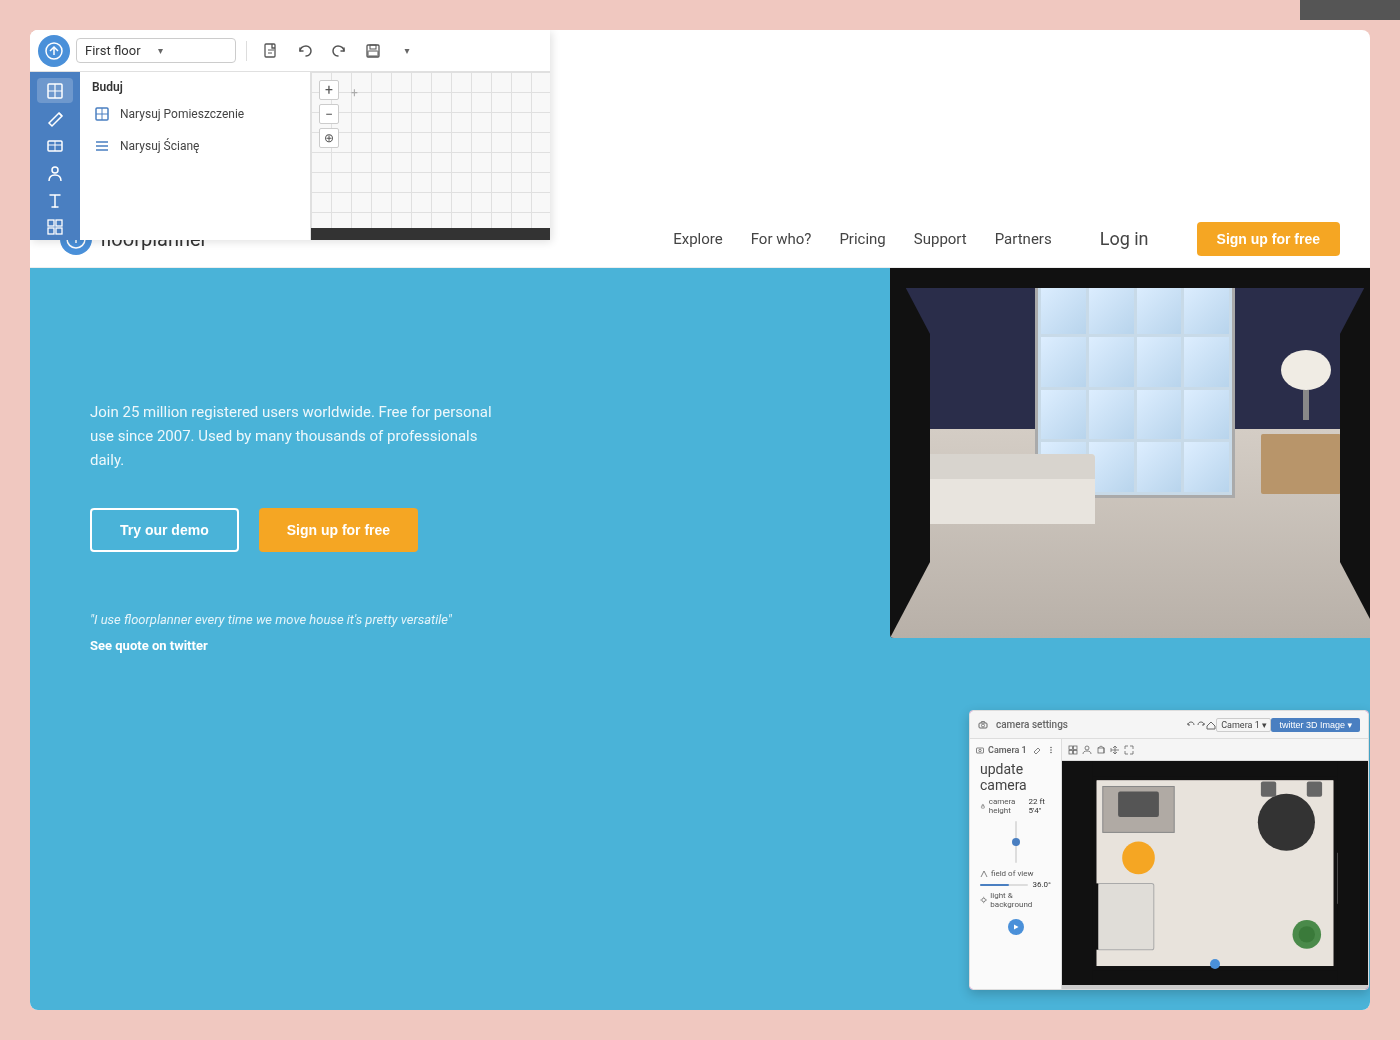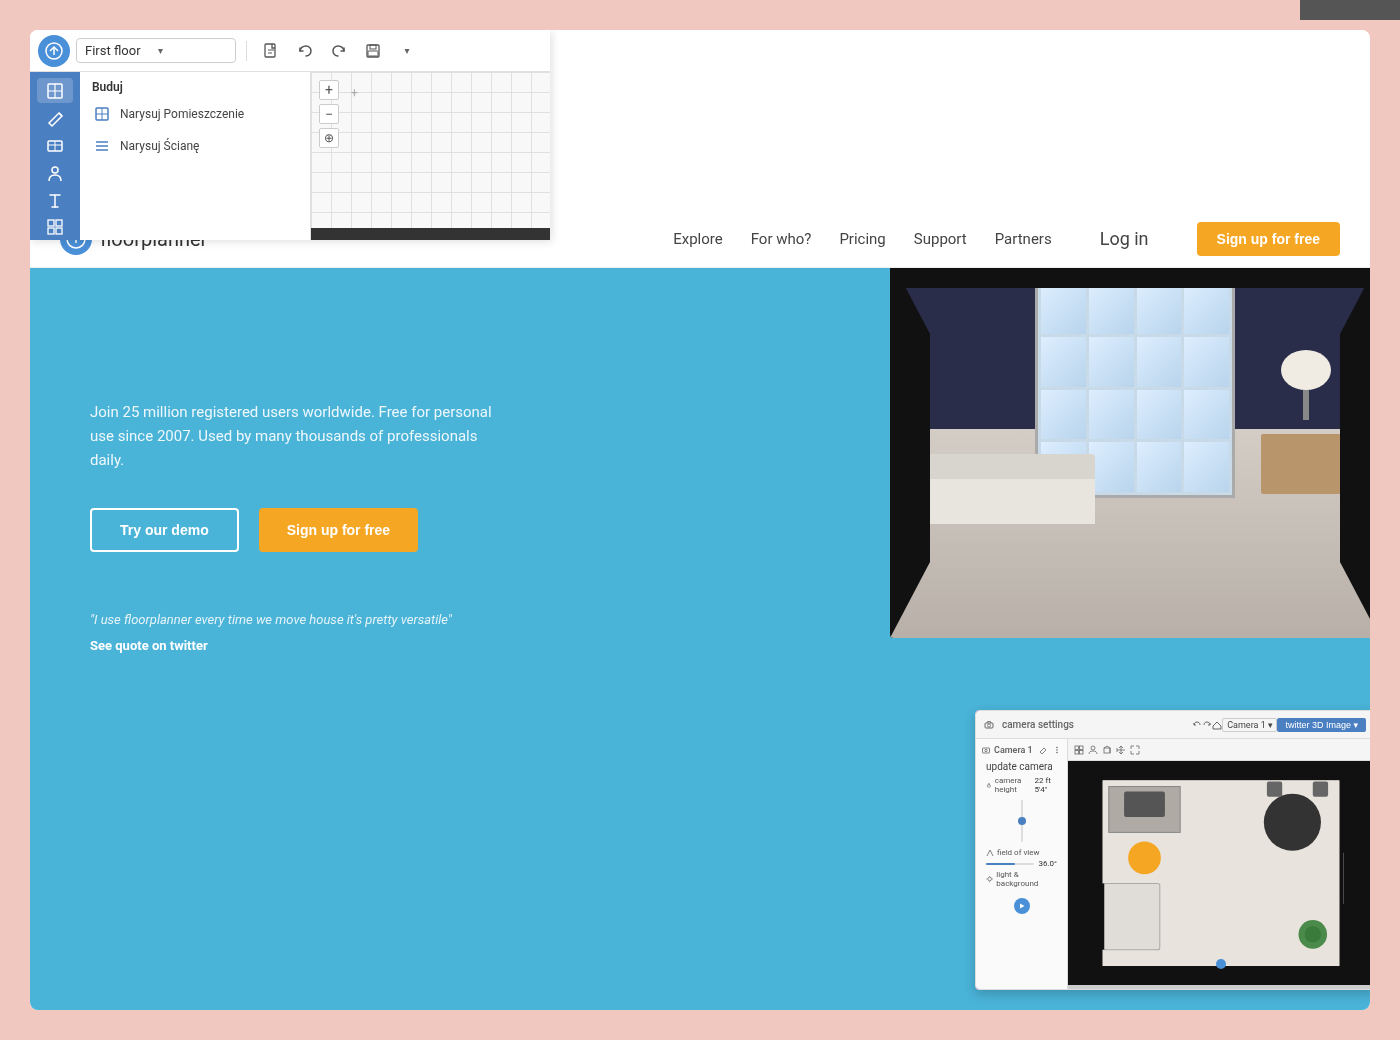--- a/index.html
+++ b/index.html
@@ -514,21 +514,21 @@
       top: 0;
       left: 0; right: 0;
       height: 30px;
       background: #111;
     }
 
     
     .camera-panel {
       position: absolute;
       bottom: 20px;
-      right: 5px;
+      right: 11px;
       width: 400px;
       height: 280px;
       background: #a21caf;
       border: 1px solid #ddd;
       border-radius: 4px;
       overflow: hidden;
       box-shadow: 0 4px 12px rgba(0,0,0,0.2);
     }
 
     .camera-panel-header {
@@ -576,21 +576,21 @@
       font-size: 9px;
       color: #666;
       font-weight: 600;
       margin-bottom: 4px;
       display: flex;
       align-items: center;
       gap: 4px;
     }
 
     .camera-item {
-      font-size: 10px;
+      font-size: 14px;
       color: #444;
       padding: 2px 4px;
       cursor: pointer;
       border-radius: 2px;
     }
 
     .camera-panel-slider-row {
       display: flex;
       align-items: center;
       gap: 4px;

